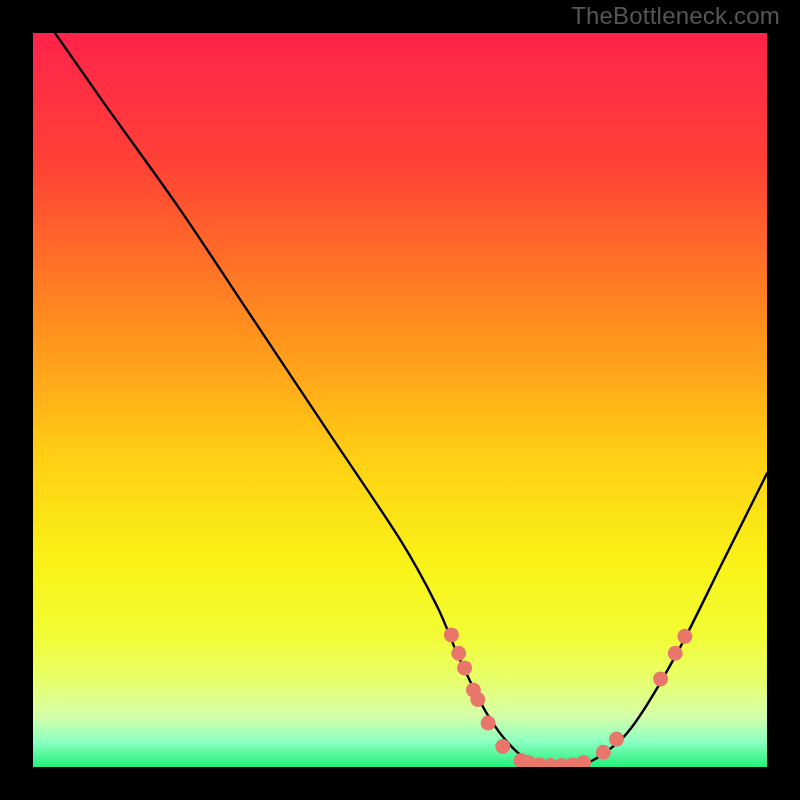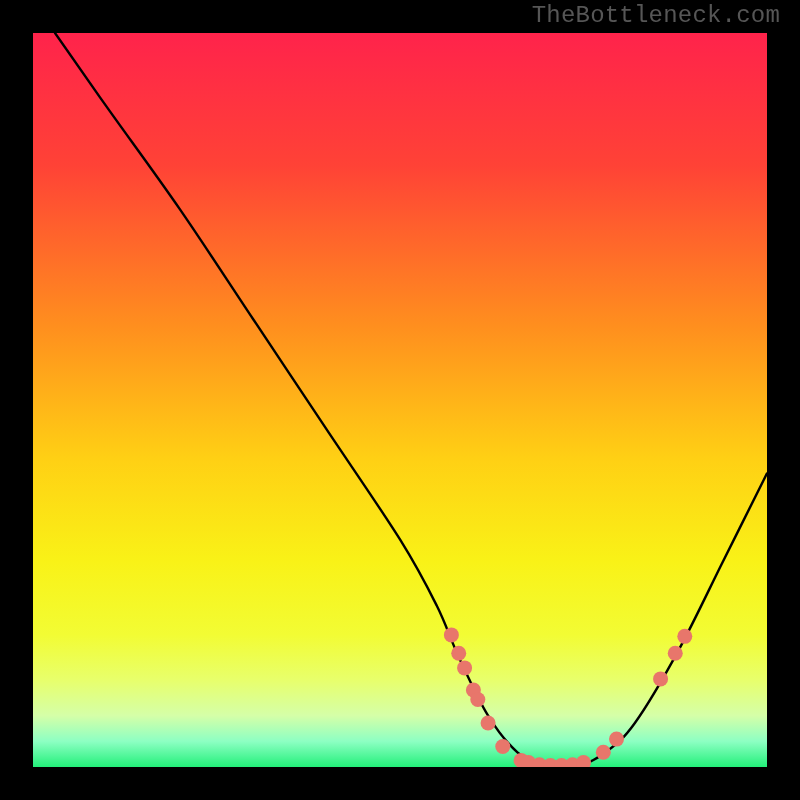--- a/index.html
+++ b/index.html
@@ -15,21 +15,21 @@
     left: 0;
     top: 0;
     width: 800px;
     height: 800px;
     background: #000;
   }
   .watermark {
     position: absolute;
     top: 2px;
     right: 20px;
-    font-family: Liberation Mono, monospace;
+    font-family: Liberation Sans, sans-serif;
     font-size: 24px;
     color: #565656;
     font-weight: 500;
     letter-spacing: 0.2px;
   }
   svg {
     display: block;
   }
 </style>
 </head>

